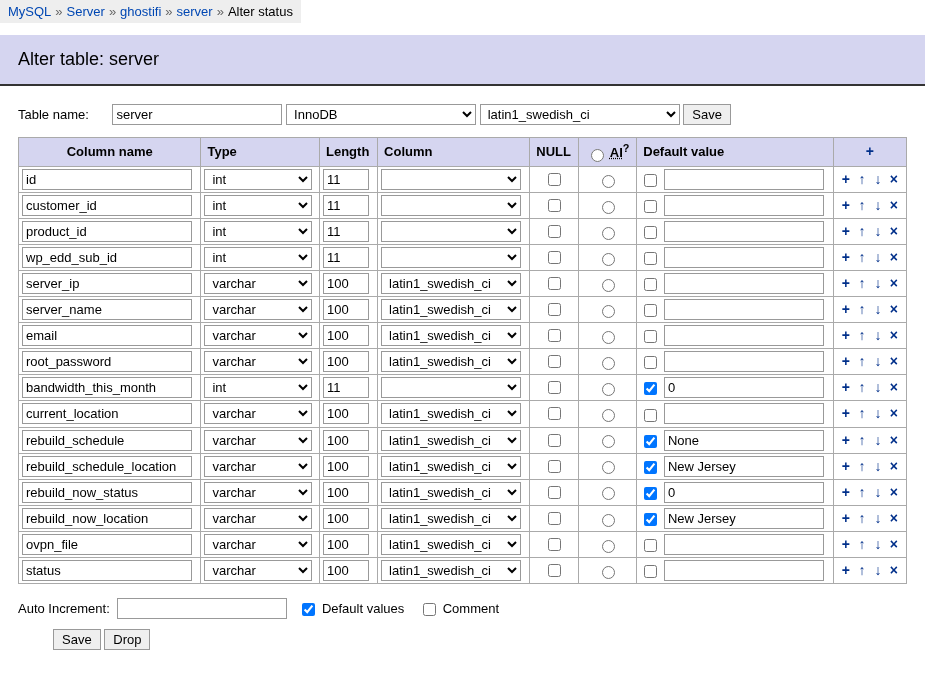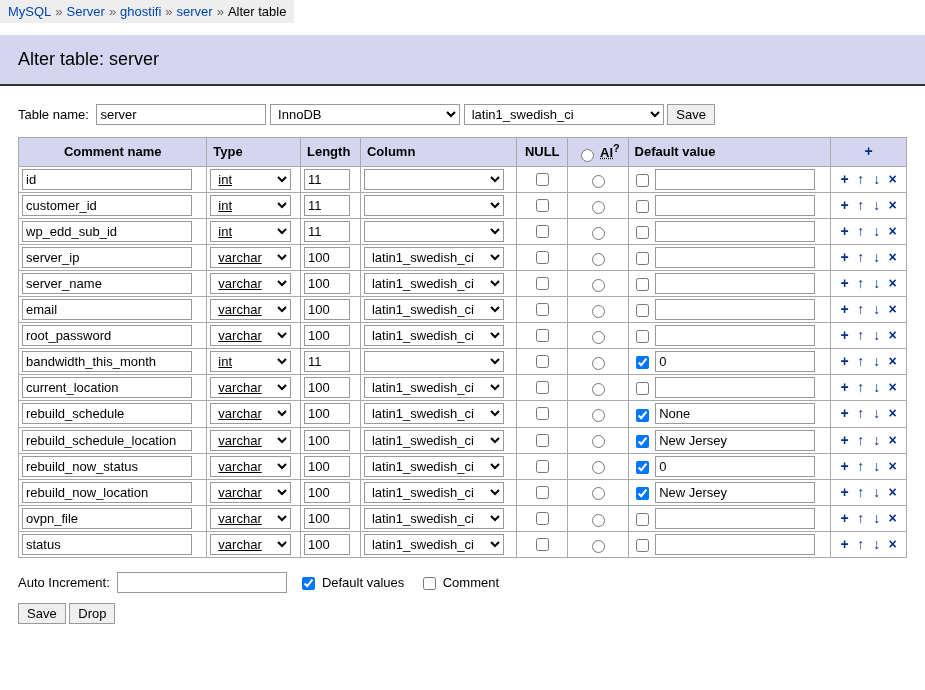--- a/index.html
+++ b/index.html
@@ -24,21 +24,21 @@
       margin-top: 12px;
       border-bottom: 2px solid #333;
     }
     .page-title-bar h2 {
       margin: 0;
       font-size: 18px;
       font-weight: normal;
     }
     .content { padding: 18px 18px; }
     .tablename-row { margin-bottom: 12px; }
-    .tablename-row label { margin-right: 4px; text-align: right; }
+    .tablename-row label { margin-right: 20px; text-align: right; }
     input[type=text], select {
       font-family: inherit;
       font-size: 13px;
       border: 1px solid #999;
       background: #fff;
       padding: 1px 3px;
       height: 21px;
     }
     select { height: 21px; }
     input[type=submit], button {
@@ -64,49 +64,49 @@
     }
     table.cols th.center { text-align: center; }
     table.cols td {
       border: 1px solid #aaa;
       padding: 2px 3px;
       background: #fff;
       vertical-align: middle;
     }
     table.cols td.center { text-align: center; }
     .col-name input { width: 170px; }
-    .col-type select { width: 81px; text-decoration: underline; }
+    .col-type select { width: 108px; }
     .col-len input { width: 46px; }
     .col-opt select { width: 140px; }
     .col-def input[type=text] { width: 160px; }
     .ai-abbr { text-decoration: underline dotted; cursor: help; }
     .actions-cell { white-space: nowrap; text-align: center; }
     .act {
       display: inline-block;
       width: 14px;
       text-align: center;
       color: #002f8a;
       font-weight: bold;
       cursor: pointer;
       font-size: 14px;
       line-height: 14px;
       margin: 0 1px;
     }
     .footer-row { margin-top: 14px; }
     .footer-row label { margin-right: 4px; }
-    .footer-buttons { margin-top: 10px; }
+    .footer-buttons { margin-top: 10px; margin-left: 35px; }
     input[type=checkbox], input[type=radio] { vertical-align: middle; }
     .blank-select { color: #000; }
   </style>
 </head>
 <body>
 
 
 
-<div class="breadcrumb" id="breadcrumb"><a href="#">MySQL</a><span class="sep">»</span><a href="#">Server</a><span class="sep">»</span><a href="#">ghostifi</a><span class="sep">»</span><a href="#">server</a><span class="sep">»</span><span>Alter table</span></div>
+<div class="breadcrumb" id="breadcrumb"><a href="#">MySQL</a><span class="sep">»</span><a href="#">Server</a><span class="sep">»</span><a href="#">ghostifi</a><span class="sep">»</span><a href="#">server</a><span class="sep">»</span><span>Alter status</span></div>
 
 <div class="page-title-bar">
   <h2>Alter table: server</h2>
 </div>
 
 <div class="content">
 
   <div class="tablename-row">
     <label>Table name:</label>
     <input type="text" style="width: 170px;" value="server">
@@ -115,21 +115,21 @@
     </select>
     <select style="width:200px">
       <option>latin1_swedish_ci</option>
     </select>
     <input type="submit" value="Save" style="">
   </div>
 
   <table class="cols">
     <thead>
       <tr>
-        <th class="center">Comment name</th>
+        <th class="center">Column name</th>
         <th>Type</th>
         <th>Length</th>
         <th>Column</th>
         <th class="center">NULL</th>
         <th class="center">
           <input type="radio" style="">
           <span class="ai-abbr">AI</span><sup>?</sup>
         </th>
         <th>Default value</th>
         <th class="center">
@@ -152,20 +152,30 @@
           <td class="col-name"><input type="text" value="customer_id" style=""></td>
           <td class="col-type"><select><option>int</option></select></td>
           <td class="col-len"><input type="text" value="11" style=""></td>
           <td class="col-opt"><select class="blank-select"><option></option></select></td>
           <td class="center"><input type="checkbox" style=""></td>
           <td class="center"><input type="radio" name="ai_col" style=""></td>
           <td class="col-def"><input type="checkbox" style=""> <input type="text" style=""></td>
           <td class="actions-cell"><span class="act">+</span><span class="act">↑</span><span class="act">↓</span><span class="act">×</span></td>
         </tr>
         <tr>
+          <td class="col-name"><input type="text" value="product_id" style=""></td>
+          <td class="col-type"><select><option>int</option></select></td>
+          <td class="col-len"><input type="text" value="11" style=""></td>
+          <td class="col-opt"><select class="blank-select"><option></option></select></td>
+          <td class="center"><input type="checkbox" style=""></td>
+          <td class="center"><input type="radio" name="ai_col" style=""></td>
+          <td class="col-def"><input type="checkbox" style=""> <input type="text" style=""></td>
+          <td class="actions-cell"><span class="act">+</span><span class="act">↑</span><span class="act">↓</span><span class="act">×</span></td>
+        </tr>
+        <tr>
           <td class="col-name"><input type="text" value="wp_edd_sub_id" style=""></td>
           <td class="col-type"><select><option>int</option></select></td>
           <td class="col-len"><input type="text" value="11" style=""></td>
           <td class="col-opt"><select class="blank-select"><option></option></select></td>
           <td class="center"><input type="checkbox" style=""></td>
           <td class="center"><input type="radio" name="ai_col" style=""></td>
           <td class="col-def"><input type="checkbox" style=""> <input type="text" style=""></td>
           <td class="actions-cell"><span class="act">+</span><span class="act">↑</span><span class="act">↓</span><span class="act">×</span></td>
         </tr>
         <tr>

